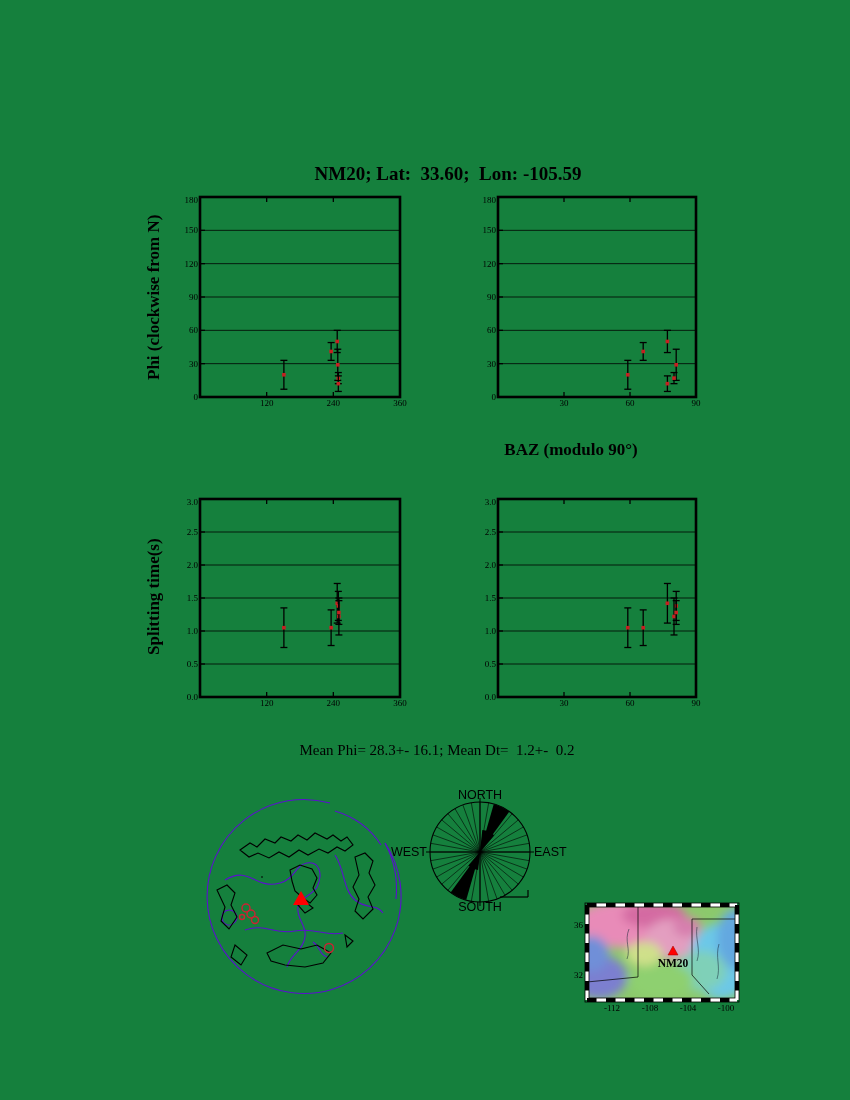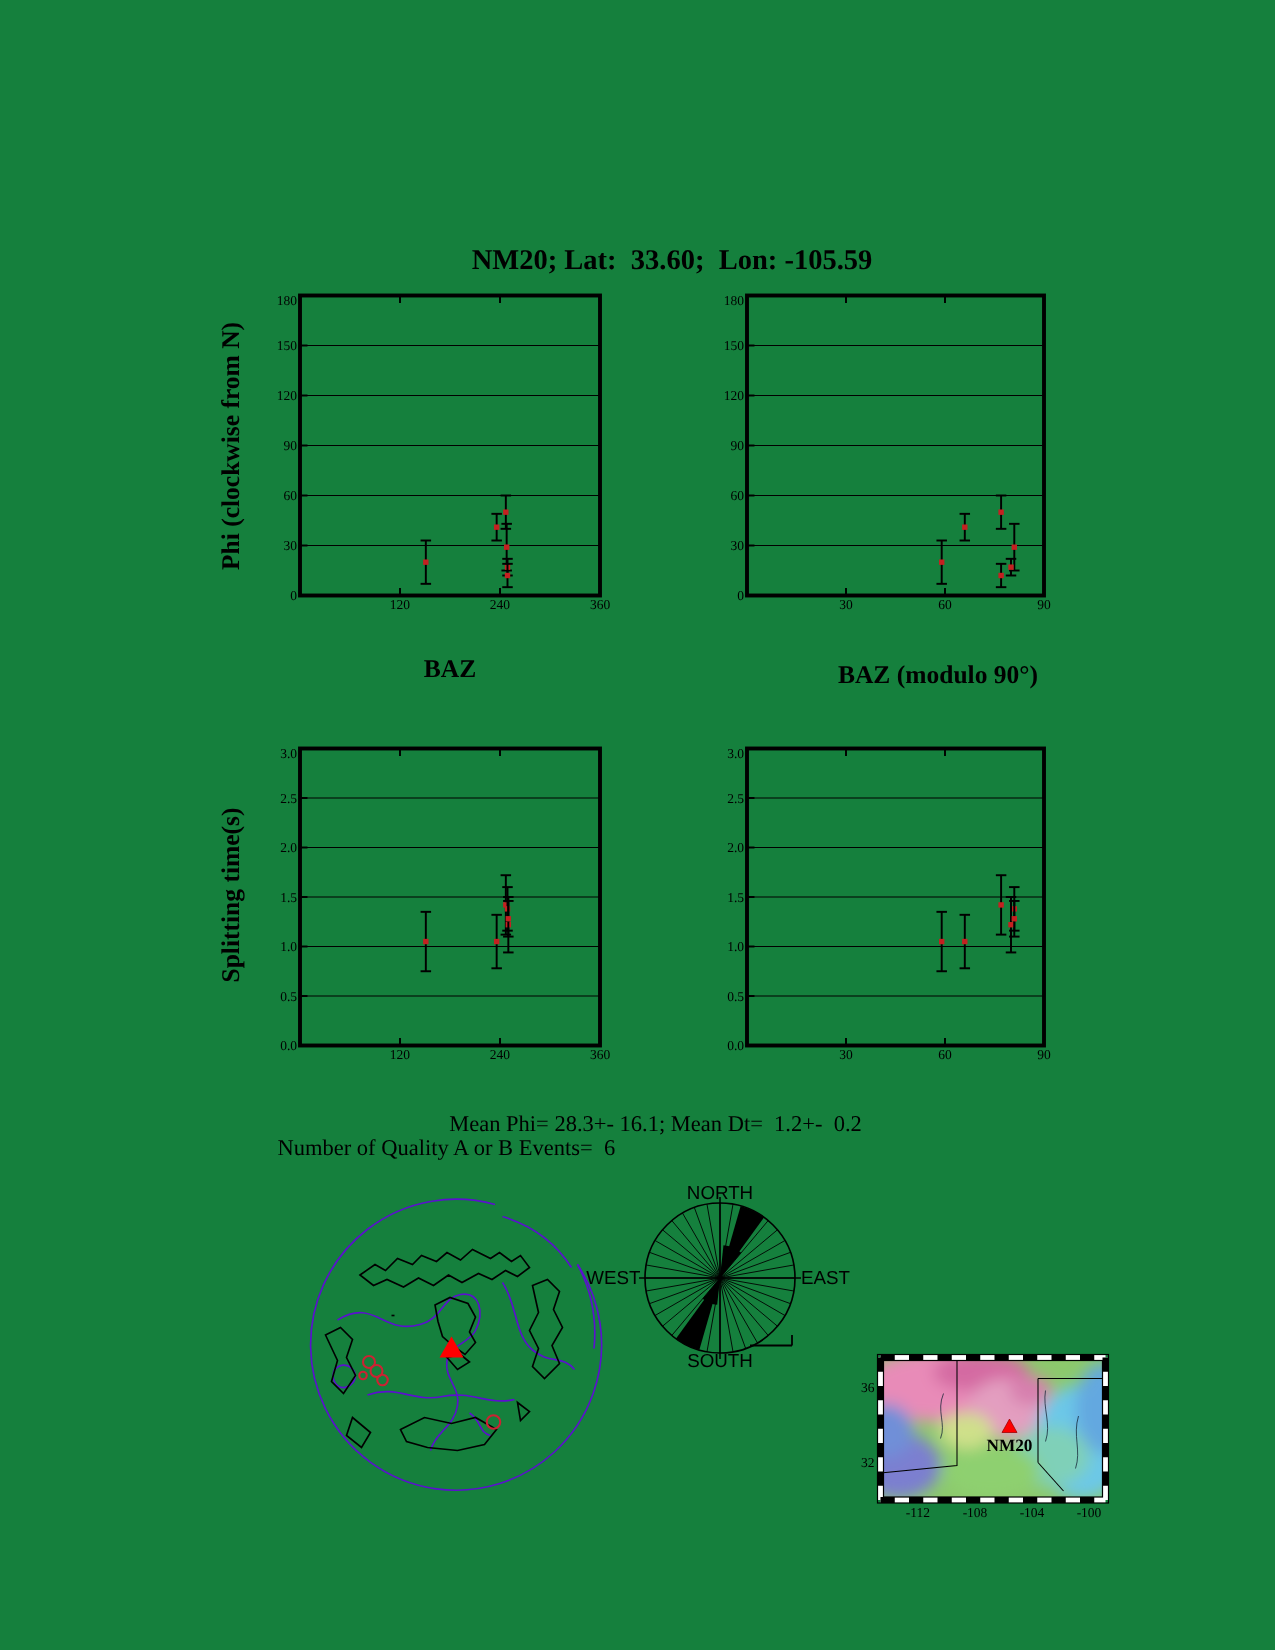--- a/index.html
+++ b/index.html
@@ -19,22 +19,21 @@
 </head>
 <body>
 
 <div id="canvas">
 
   <div class="abs title" style="left:200px;top:163px;width:496px;">NM20; Lat:  33.60;  Lon: -105.59</div>
 
   <div class="vlabel" style="left:141px;top:195px;height:205px;width:26px;">Phi (clockwise from N)</div>
   <div class="vlabel" style="left:141px;top:492px;height:210px;width:26px;">Splitting time(s)</div>
 
-  <div class="xlabel" style="left:200px;top:436px;width:200px;">BAZ</div>
-  <div class="xlabel" style="left:494px;top:440px;width:198px;text-align:right;">BAZ (modulo 90°)</div>
+  <div class="xlabel" style="left:472px;top:440px;width:198px;">BAZ (modulo 90°)</div>
 
   <div class="plot" style="left:200px;top:197px;"><svg width="200" height="200" viewBox="0 0 200 200" style="overflow: visible;">
         <line x1="0" y1="166.66666666666669" x2="200" y2="166.66666666666669" stroke="#000" stroke-width="0.8"></line>
         <line x1="0" y1="133.33333333333334" x2="200" y2="133.33333333333334" stroke="#000" stroke-width="0.8"></line>
         <line x1="0" y1="100" x2="200" y2="100" stroke="#000" stroke-width="0.8"></line>
         <line x1="0" y1="66.66666666666669" x2="200" y2="66.66666666666669" stroke="#000" stroke-width="0.8"></line>
         <line x1="0" y1="33.333333333333314" x2="200" y2="33.333333333333314" stroke="#000" stroke-width="0.8"></line>
         <rect x="0" y="0" width="200" height="200" fill="none" stroke="#000" stroke-width="2.6"></rect>
         <line x1="66.66666666666666" y1="0" x2="66.66666666666666" y2="5" stroke="#000" stroke-width="1.3"></line>
         <line x1="66.66666666666666" y1="200" x2="66.66666666666666" y2="195" stroke="#000" stroke-width="1.3"></line>
@@ -276,21 +275,20 @@
         </g>
         <g>
           <line x1="178.20000000000002" y1="125.39999999999999" x2="178.20000000000002" y2="101.64" stroke="#000000" stroke-width="1.3"></line>
           <line x1="174.70000000000002" y1="125.39999999999999" x2="181.70000000000002" y2="125.39999999999999" stroke="#000000" stroke-width="1.3"></line>
           <line x1="174.70000000000002" y1="101.64" x2="181.70000000000002" y2="101.64" stroke="#000000" stroke-width="1.3"></line>
           <rect x="176.4" y="111.72" width="3.6" height="3.6" fill="#c42121"></rect>
         </g>
       </svg></div>
 
   <div class="stats" style="left:150px;top:742px;width:574px;text-align:center;">Mean Phi= 28.3+- 16.1; Mean Dt=  1.2+-  0.2</div>
-  <div class="stats" style="left:185px;top:758px;">Number of Quality A or B Events=  6</div>
 
   <svg class="abs" style="left:195px;top:795px;" width="212" height="200" viewBox="0 0 212 200">
     <g fill="none" stroke="#5b10cf" stroke-width="1.1">
       <path d="M 135,8 A 97,97 0 1 0 190,48"></path>
       <path d="M 190,48 Q 204,74 201,104"></path>
       <path d="M 140,16 Q 170,25 186,50"></path>
       <path d="M 30,85 C 55,70 60,95 85,88 C 100,84 100,70 112,68 C 125,66 128,80 122,92 C 118,100 105,102 103,112 C 101,124 112,130 110,142 C 108,156 95,160 92,172"></path>
       <path d="M 50,135 C 70,128 80,140 100,136 C 120,132 130,142 148,138"></path>
       <path d="M 140,60 C 150,75 148,95 160,105 C 172,115 180,108 188,118"></path>
       <path d="M 28,118 C 24,128 34,134 40,127 C 46,120 36,110 28,118 Z"></path>

